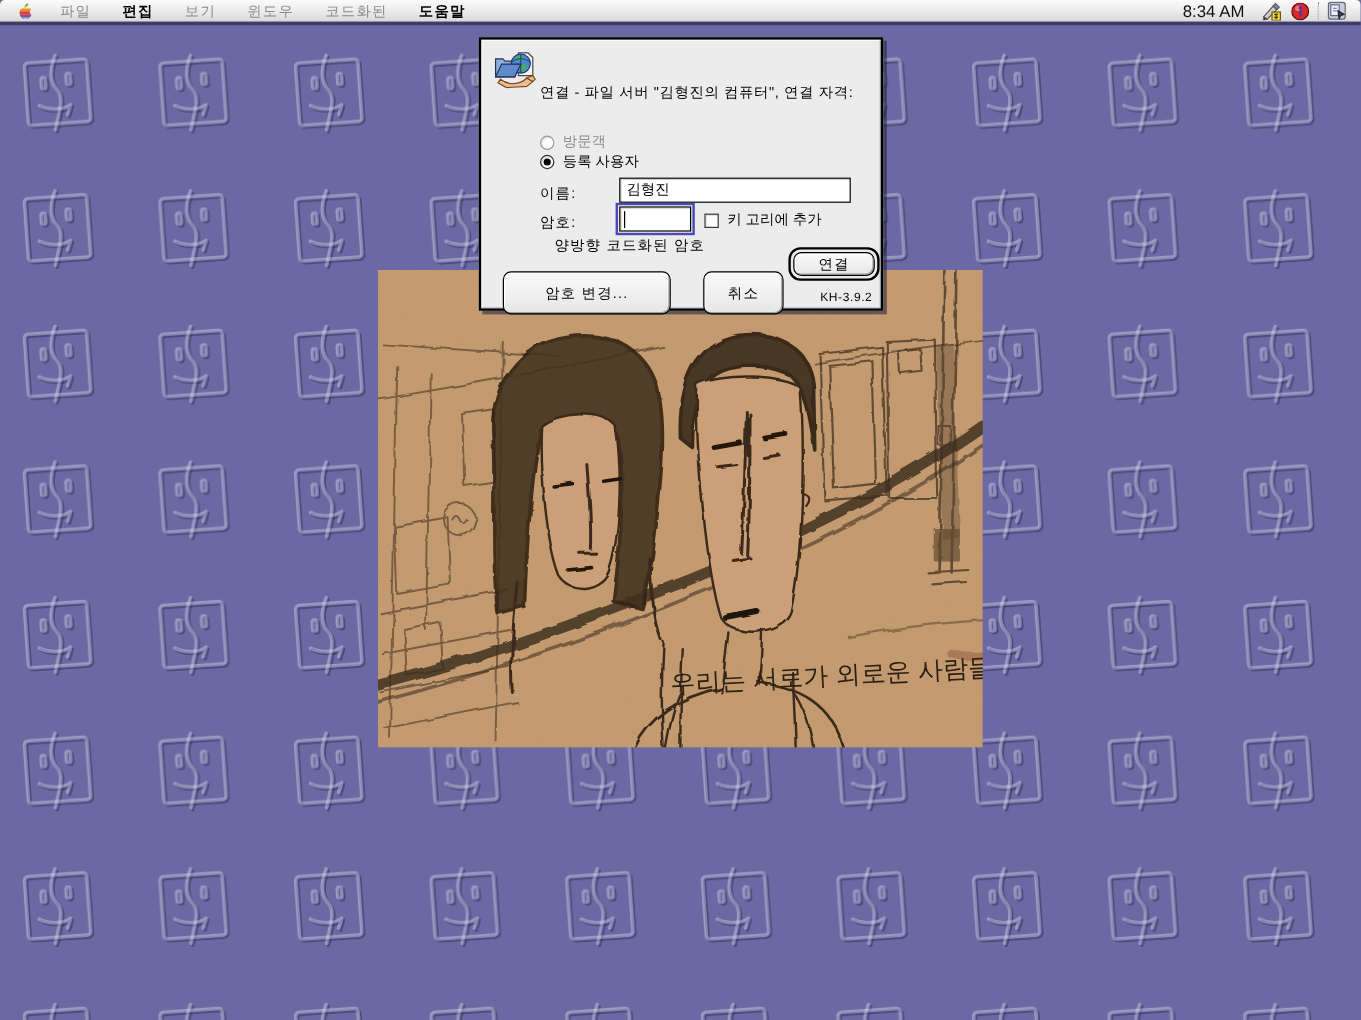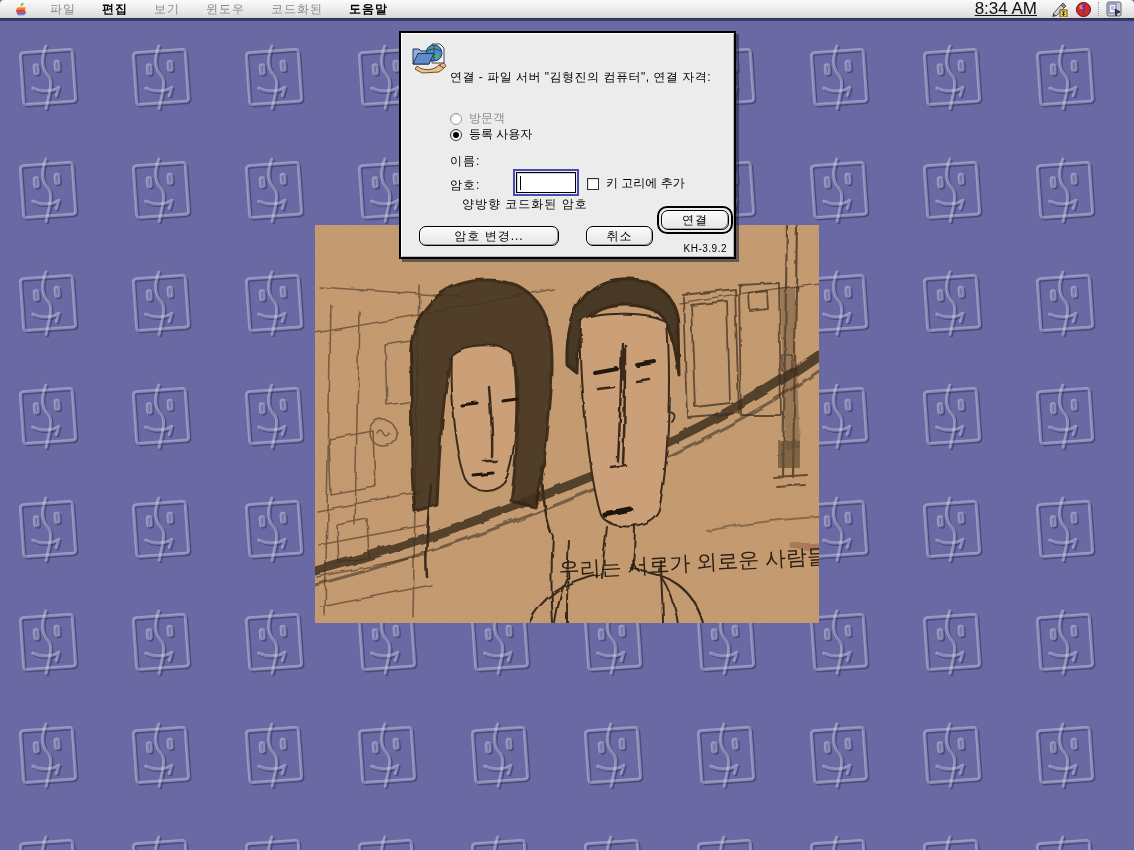--- a/index.html
+++ b/index.html
@@ -13,21 +13,21 @@
   .menubar { position:absolute; left:0; top:0; width:1134px; height:19px;
     background:linear-gradient(#fbfbfb,#e9e9e9 60%,#d8d8d8);
     border-bottom:1px solid #2c2c4e;
     display:flex; align-items:center; gap:0; padding:0 8px;
     font-size:12px; color:#000; border-radius:4px 4px 0 0; }
   .menubar::after { content:""; position:absolute; left:0; top:19px; width:100%; height:2px; background:#3c3b66; }
   .apple { display:flex; align-items:center; padding:0 10px 0 6px; height:100%; }
   .mitem { padding:0 13px; height:100%; display:flex; align-items:center; letter-spacing:1px; font-weight:bold; }
   .mitem.dis { color:#8a8a8a; font-weight:normal; }
   .mspacer { flex:1; }
-  .clock { padding:0 10px; font-size:17px; color:#111;text-decoration:underline; }
+  .clock { padding:0 10px; font-size:14px; color:#111; }
   .tray-icon { display:flex; align-items:center; justify-content:center; width:24px; height:100%; }
   .msep { width:1px; height:14px; border-left:1px dotted #999; margin:0 3px; }
 
   
   .picture { position:absolute; left:315px; top:225px; width:504px; height:398px; }
 
   
   .dialog { position:absolute; left:399px; top:31px; width:337px; height:228px;
     background:#ececec; border:2px solid #000;
     box-shadow: inset 1px 1px 0 #fff, inset -1px -1px 0 #b8b8b8, 3px 3px 0 rgba(30,30,55,.55);
@@ -42,21 +42,21 @@
   .lbl-dis { color:#8c8c8c; }
   .fld-label { position:absolute; left:49px; letter-spacing:1px; }
   .tfield { position:absolute; background:#fff; border:1px solid #000; height:21px;
     font:12px "Liberation Sans","DejaVu Sans",sans-serif; padding:2px 5px; color:#000;
     box-shadow: inset 1px 1px 0 #cfcfcf; }
   .tfield.focus { outline:2px solid #4a49b8; outline-offset:1px; }
   .caret { position:absolute; left:119px; top:143px; width:1px; height:14px; background:#000; }
   .chk-row { position:absolute; display:flex; align-items:center; gap:7px; }
   .checkbox { width:12px; height:12px; background:#fff; border:1px solid #333; box-shadow: inset 1px 1px 1px #ddd; }
   .note { position:absolute; left:49px; letter-spacing:1px;margin-left:12px; }
-  .btn { position:absolute; height:20px; border:1px solid #000; border-radius:7px;
+  .btn { position:absolute; height:36px; border:1px solid #000; border-radius:7px;
     background:linear-gradient(#fafafa,#e6e6e6);
     box-shadow: inset 1px 1px 0 #fff, inset -1px -1px 0 #9d9d9d;
     display:flex; align-items:center; justify-content:center;
     font:12px "Liberation Sans","DejaVu Sans",sans-serif; letter-spacing:1px; }
   .defring { position:absolute; left:256px; top:173px; width:76px; height:28px;
     border:2px solid #000; border-radius:10px; padding:2px; }
   .defring .btn { position:relative; width:100%; height:100%; }
   .version { position:absolute; right:7px; bottom:3px; font-size:10px; letter-spacing:.5px; }
 </style>
 </head>
@@ -228,20 +228,21 @@
   <div class="radio-row" style="top:77px;">
     <span class="radio dis"></span>
     <span class="lbl-dis">방문객</span>
   </div>
   <div class="radio-row" style="top:93px;">
     <span class="radio sel"></span>
     <span>등록 사용자</span>
   </div>
 
   <div class="fld-label" style="top:120px;">이름:</div>
+  <input class="tfield" style="left: 115px; top: 115px; width: 193px;" value="김형진">
 
   <div class="fld-label" style="top:144px;">암호:</div>
   <input class="tfield focus" style="left: 115px; top: 139px; width: 60px;" value="">
   <div class="caret"></div>
 
   <div class="chk-row" style="left:186px; top:142px;">
     <span class="checkbox"></span>
     <span>키 고리에 추가</span>
   </div>
 

